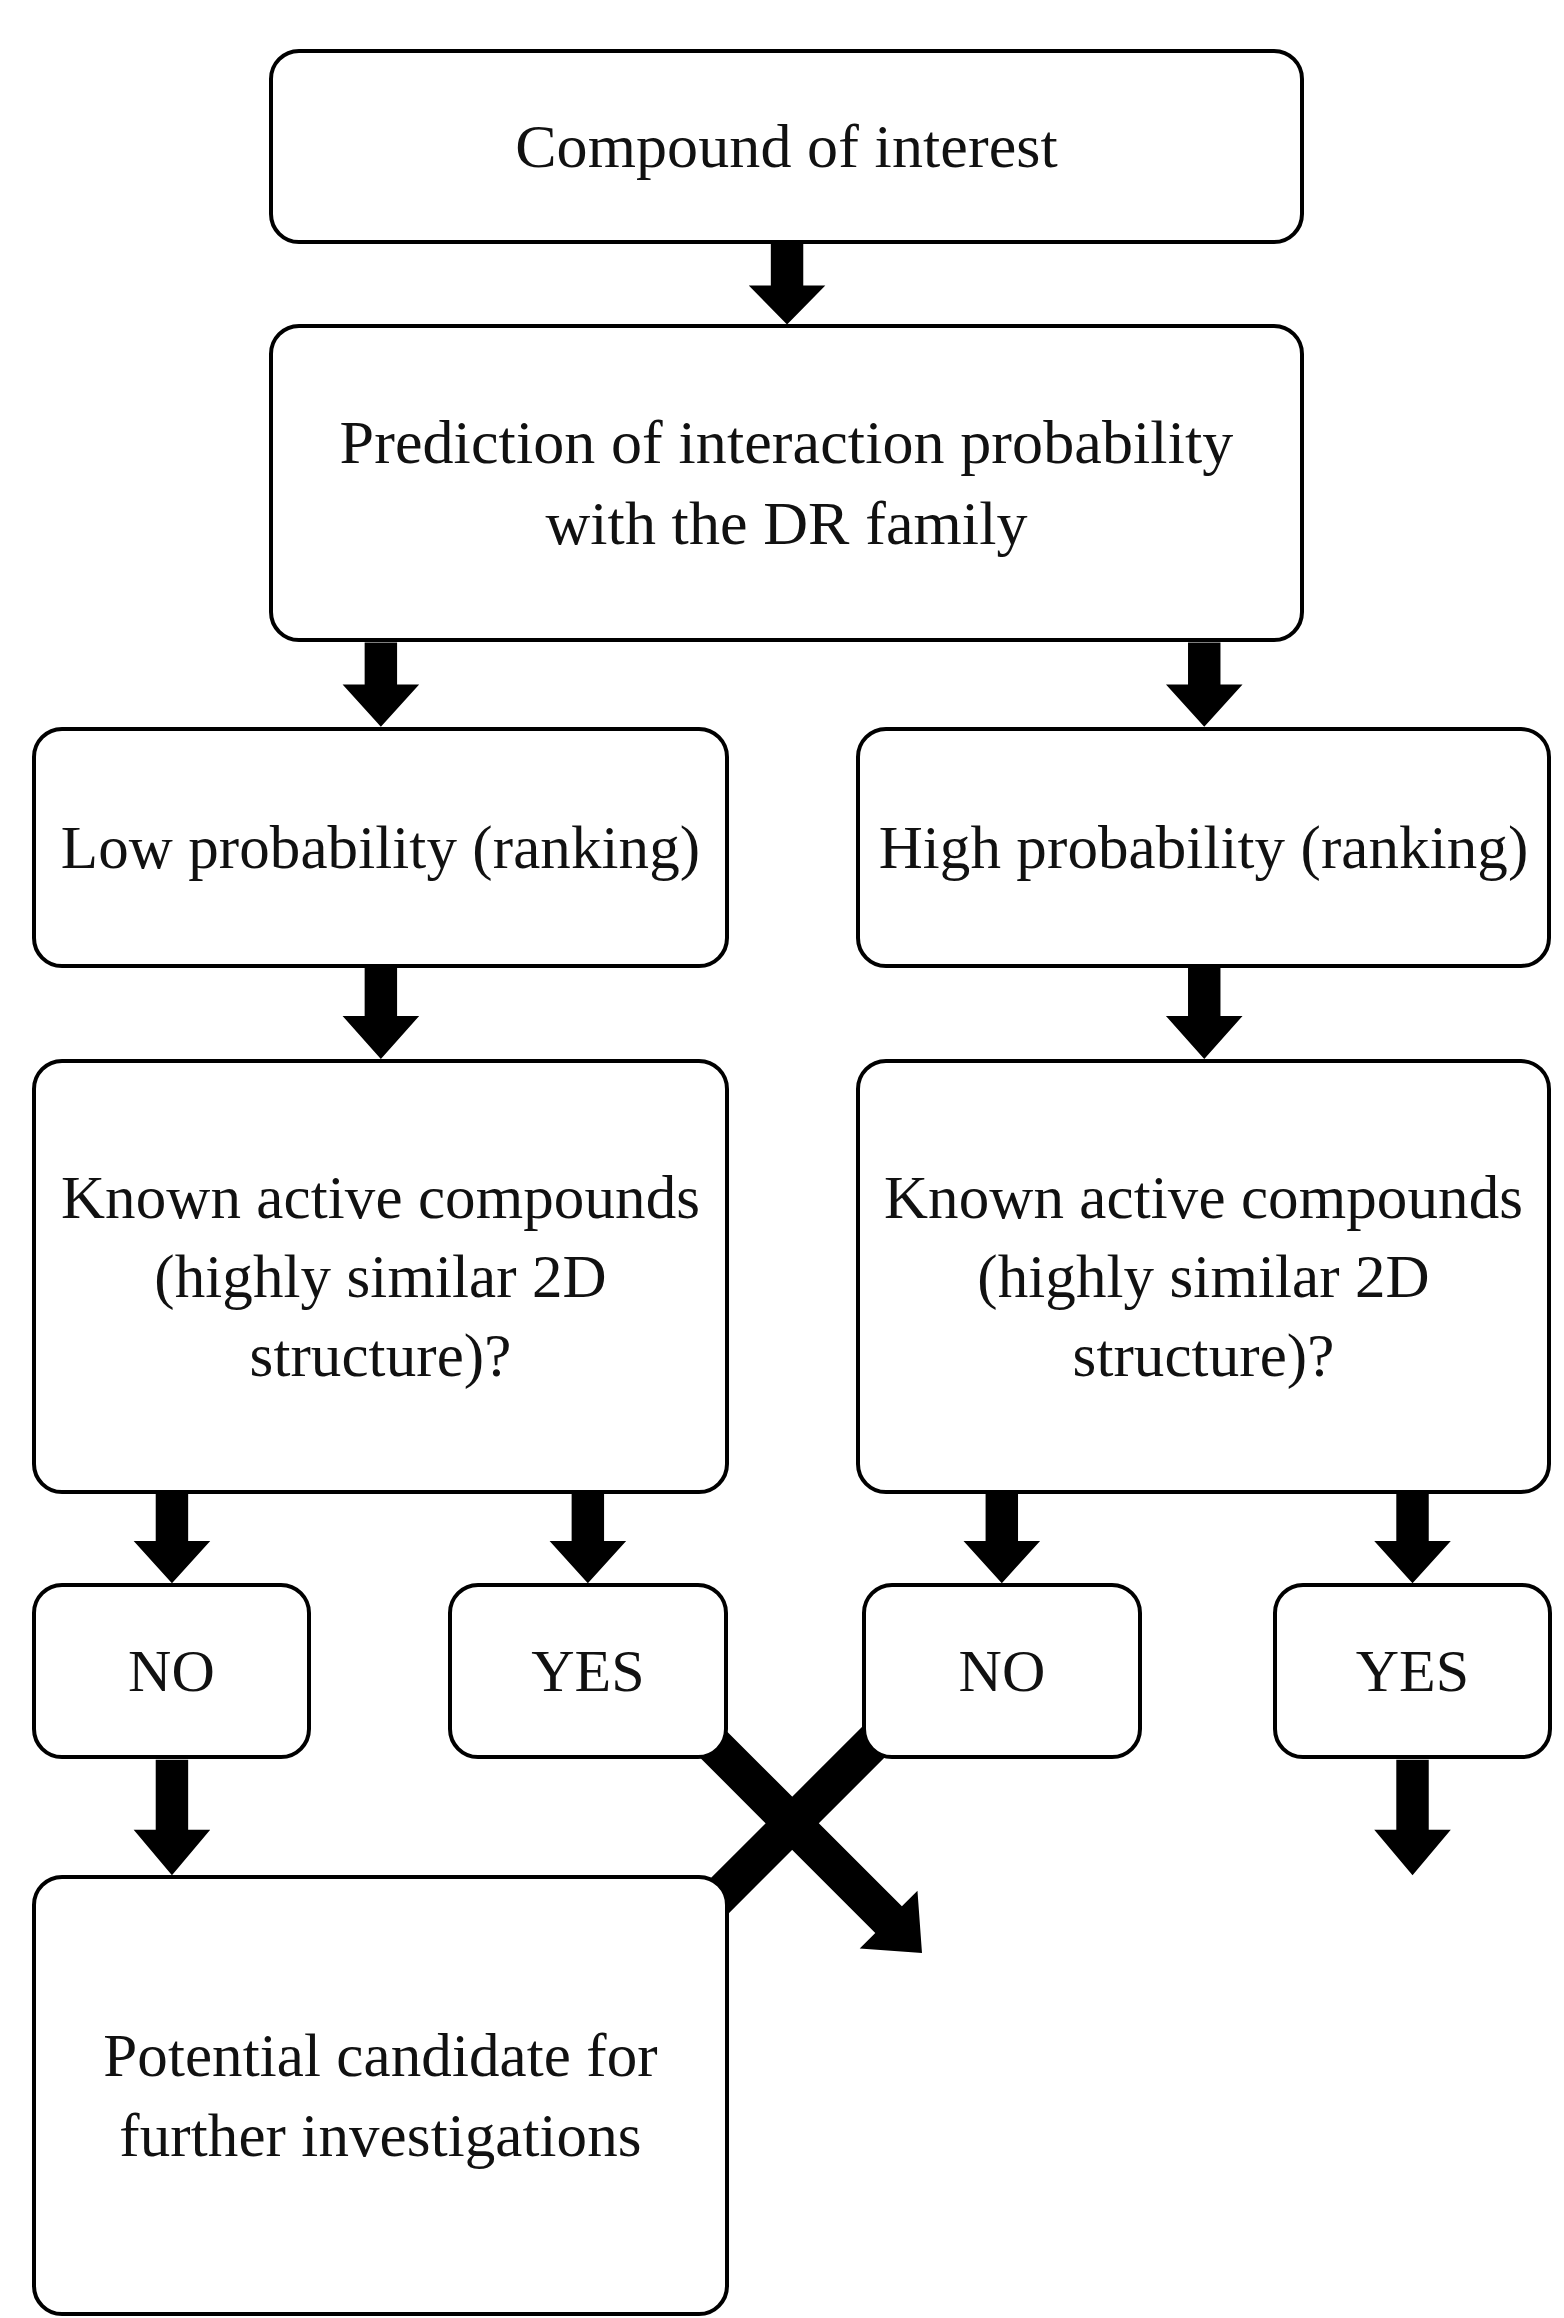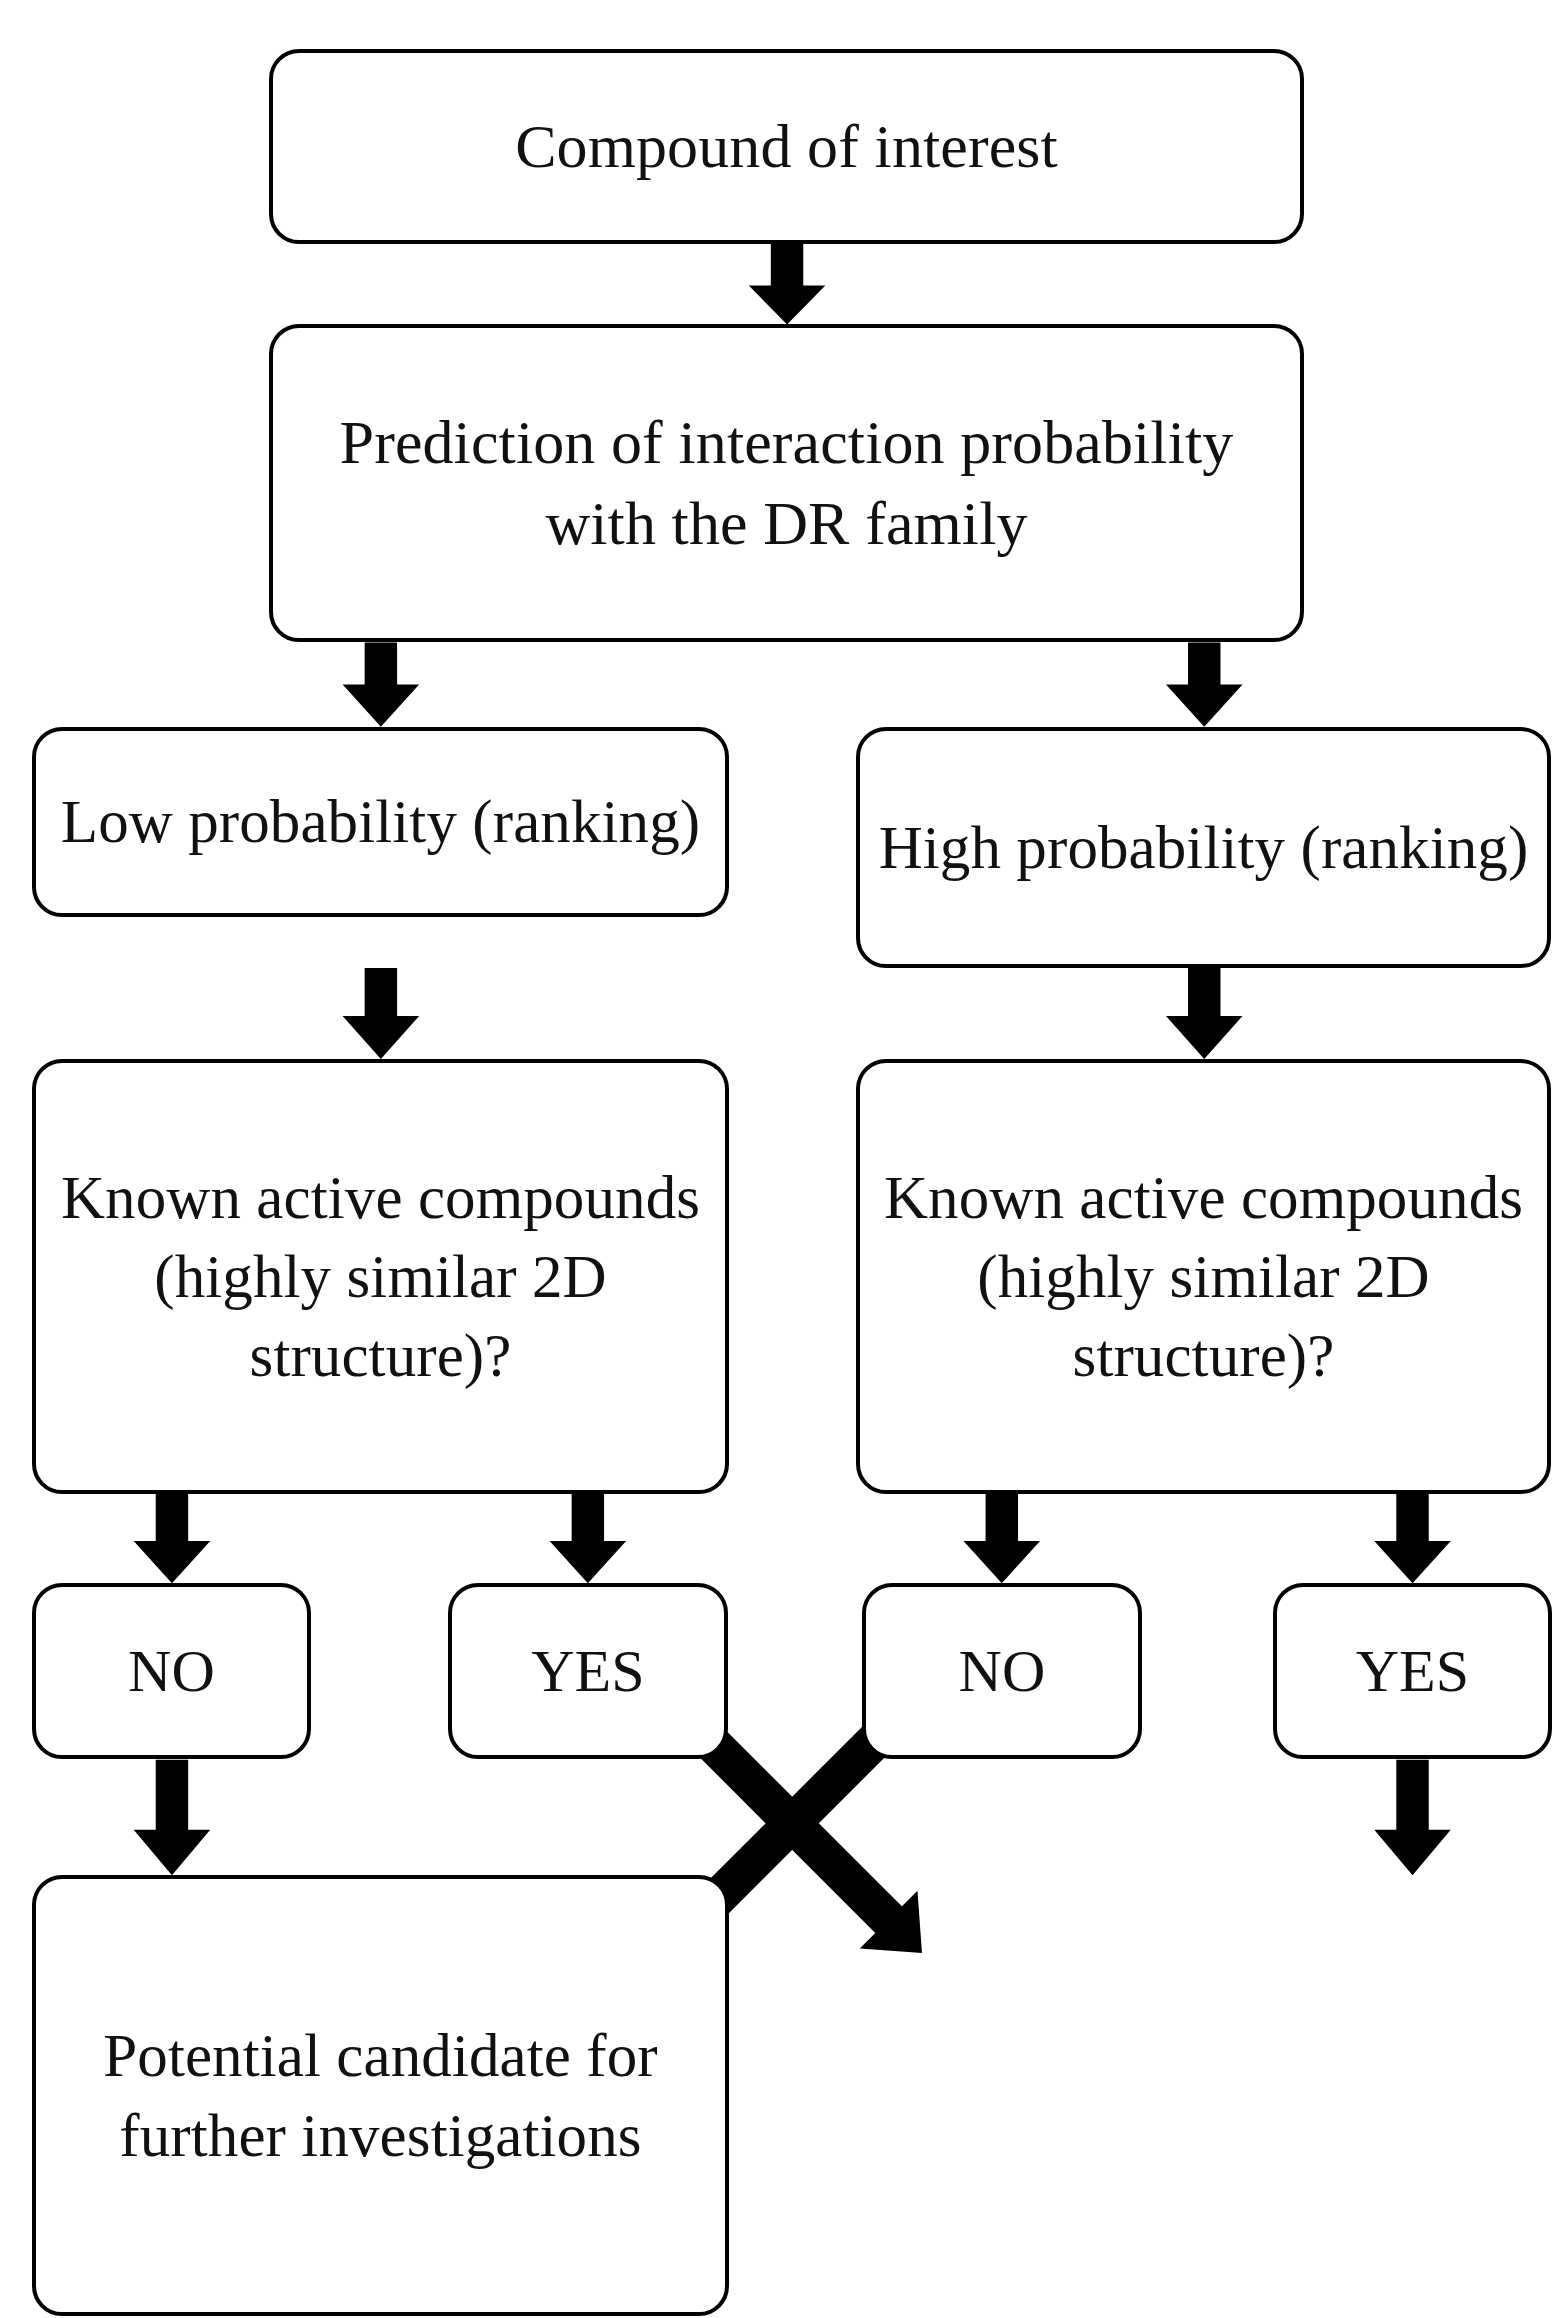--- a/index.html
+++ b/index.html
@@ -39,21 +39,21 @@
   .node.lg .label  { font-size: 62px; }
   .node.md .label  { font-size: 61px; }
   .node.sm .label  { font-size: 60px; }
   .node .label u { text-decoration: underline; text-underline-offset: 3.9px; }
 
   
   #n-compound      { left: 269px;  top: 49px;   width: 1035px; height: 195px; }
   
   #n-prediction    { left: 269px;  top: 324px;  width: 1035px; height: 318px; }
   
-  #n-lowprob       { left: 32px;   top: 727px; width: 697px; height: 190px; justify-content: center; }
+  #n-lowprob       { left: 32px;   top: 727px; width: 697px; height: 241px; justify-content: center; }
   #n-highprob      { left: 856px; top: 727px; width: 695px; height: 241px; }
   
   #n-known-left    { left: 32px;   top: 1059px; width: 697px; height: 435px; }
   #n-known-right   { left: 856px; top: 1059px; width: 695px; height: 435px; }
   
   #n-no-1          { left: 32px;   top: 1583px; width: 279px;  height: 176px; }
   #n-yes-1         { left: 448px;  top: 1583px; width: 280px;  height: 176px; }
   #n-no-2          { left: 862px; top: 1583px; width: 280px;  height: 176px; }
   #n-yes-2         { left: 1273px; top: 1583px; width: 279px;  height: 176px; }
   

